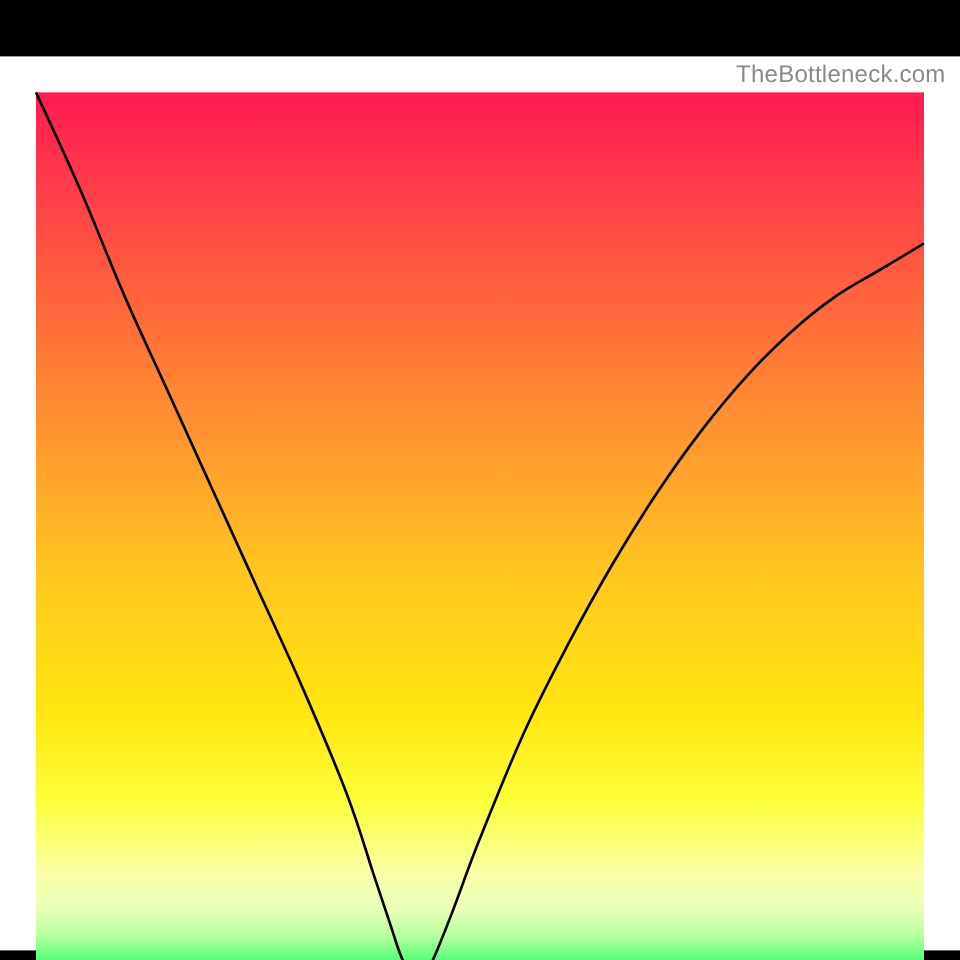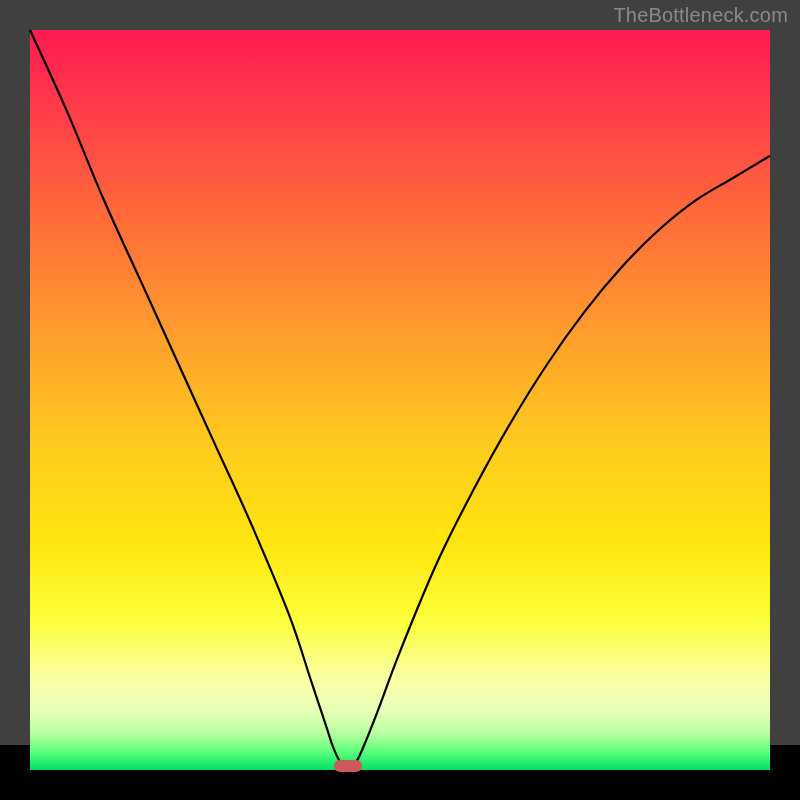--- a/index.html
+++ b/index.html
@@ -8,21 +8,22 @@
     width: 800px;
     height: 800px;
     background: #000;
     font-family: Arial, Helvetica, sans-serif;
     overflow: hidden;
   }
   .frame {
     position: relative;
     width: 800px;
     height: 745px;
-    background: #404040;
+    background: #ffffff;
+    margin-top: 47px;
   }
   .plot-area {
     position: absolute;
     left: 30px;
     top: 30px;
     width: 740px;
     height: 740px;
     
     background: linear-gradient(
       to bottom,

